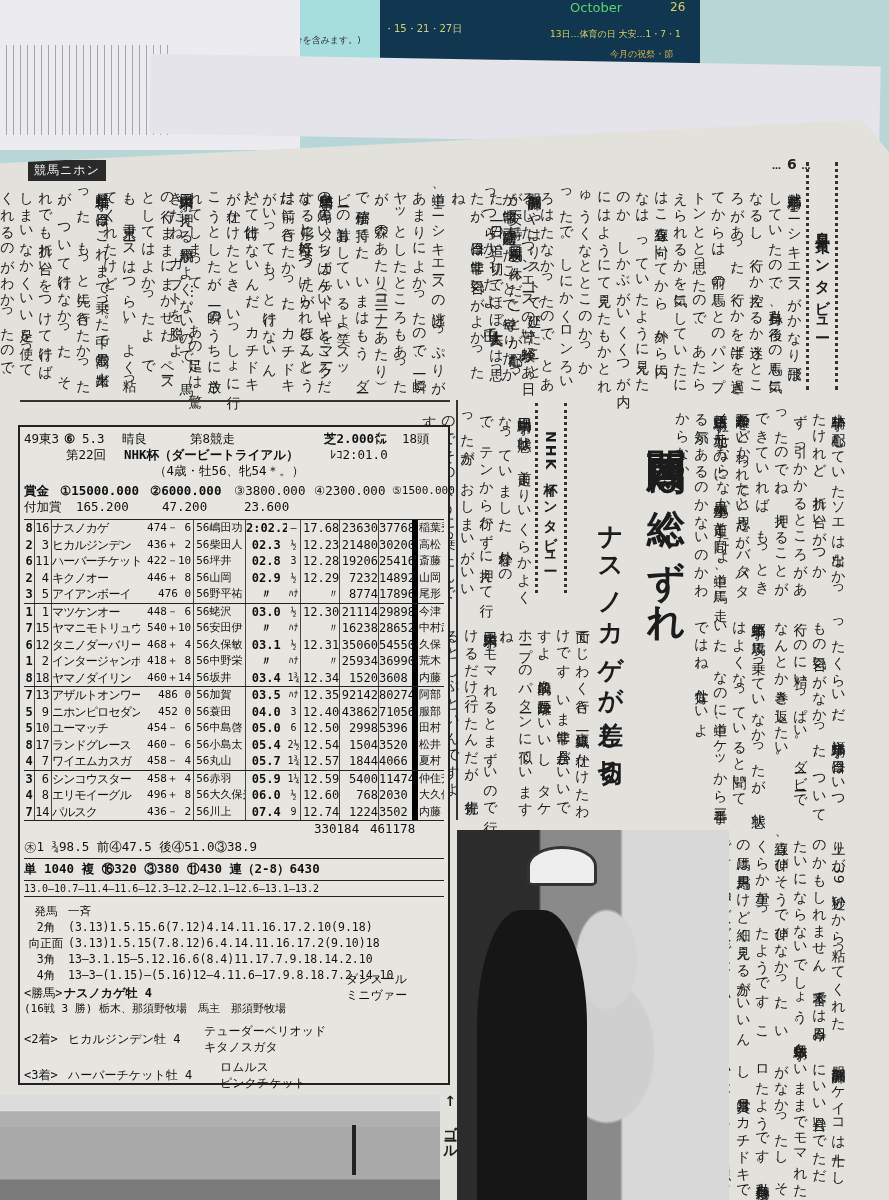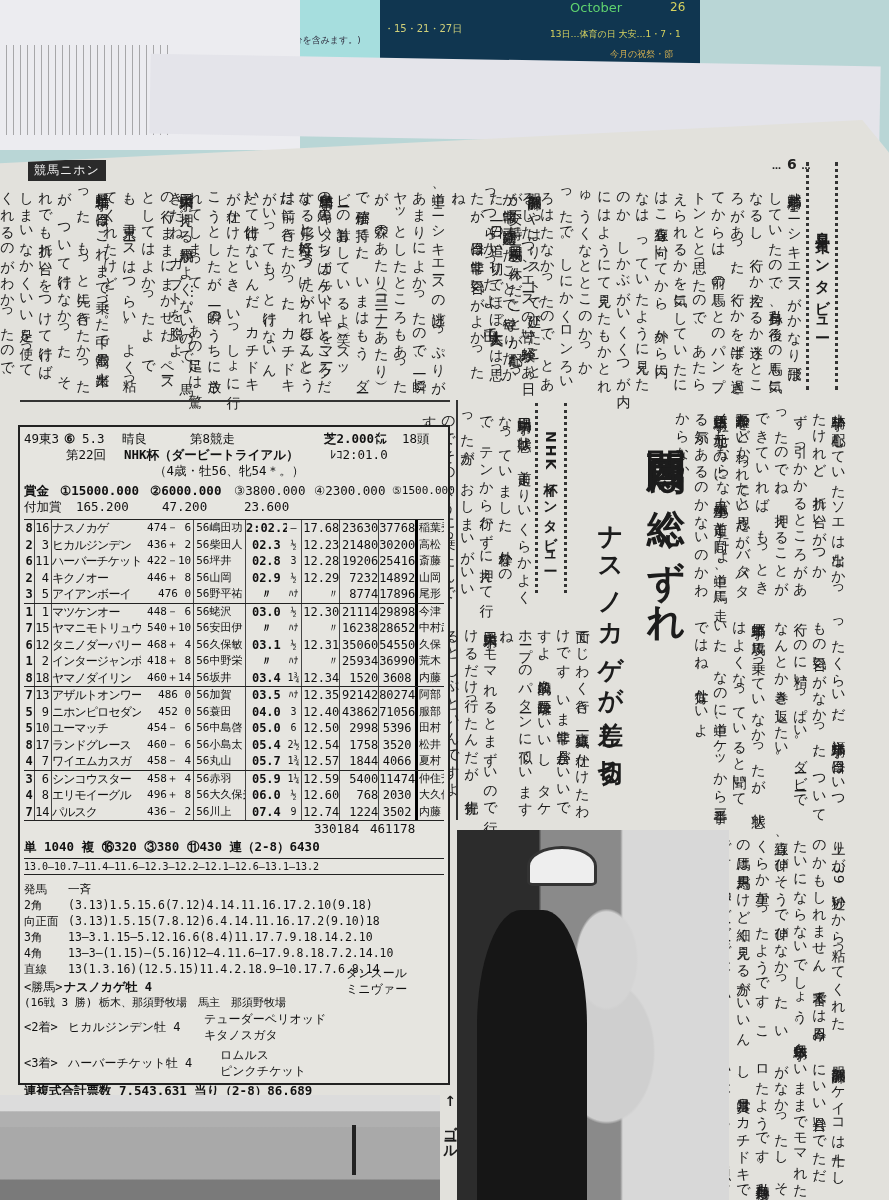--- a/index.html
+++ b/index.html
@@ -56,24 +56,24 @@
   .row span { display:inline-block; overflow:hidden; }
   .w-bk { width:12px; text-align:center; font-weight:bold; border-right:1px solid #444; }
   .w-no { width:18px; text-align:right; border-right:1px solid #444; padding-right:2px; }
   .w-nm { width:96px; letter-spacing:-1px; }
   .w-wt { width:58px; text-align:right; border-right:1px solid #444; padding-right:2px; font-size:11px; }
   .w-jk { width:56px; font-size:11px; border-right:1px solid #444; padding-left:2px; }
   .w-tm { width:44px; text-align:center; font-weight:bold; }
   .w-mg { width:16px; text-align:center; font-size:10px; border-right:1px solid #444; }
   .w-l3 { width:42px; text-align:right; border-right:1px solid #444; }
   .w-p1 { width:42px; text-align:right; border-right:1px solid #444; }
-  .w-p2 { width:42px; text-align:center; border-right:3px solid #000000; }
+  .w-p2 { width:42px; text-align:left; border-right:6px solid #000000; }
   .w-tr { width:28px; font-size:11px; padding-left:1px; }
   .sect { border-bottom:1px solid #222; padding:2px 0; }
-  .pos-row { display:flex; height:16px; line-height:16px; white-space:nowrap; font-size:11.5px; }
+  .pos-row { display:flex; height:16px; line-height:16px; white-space:nowrap; font-size:11.5px;text-align:center; }
   .pos-row .lb { width:44px; }
   .ped { position:relative; height:32px; font-size:12px; white-space:nowrap; }
 
   
   .photo-jockey { position:absolute; left:457px; top:710px; width:272px; height:370px;
      background: radial-gradient(ellipse at 55% 35%, #d4d4d4 0 14%, transparent 15%),
                  radial-gradient(ellipse at 55% 60%, #cfcfcf 0 22%, transparent 23%),
                  linear-gradient(90deg, #2c2c2c 0 30%, #8a8a8a 31% 60%, #d8d8d8 61% 100%);
      filter: grayscale(1); }
   .photo-jockey .horse { position:absolute; left:20px; top:80px; width:110px; height:290px; background:#161616; border-radius:40% 40% 0 0; }
@@ -345,21 +345,21 @@
             </div>
             <div class="row">
               <span class="w-bk">8</span>
               <span class="w-no">17</span>
               <span class="w-nm">ランドグレース</span>
               <span class="w-wt">460－ 6</span>
               <span class="w-jk">56小島太</span>
               <span class="w-tm">05.4</span>
               <span class="w-mg">2½</span>
               <span class="w-l3">12.54</span>
-              <span class="w-p1">1758</span>
+              <span class="w-p1">1504</span>
               <span class="w-p2">3520</span>
               <span class="w-tr">松井</span>
             </div>
             <div class="row">
               <span class="w-bk">4</span>
               <span class="w-no">7</span>
               <span class="w-nm">ワイエムカスガ</span>
               <span class="w-wt">458－ 4</span>
               <span class="w-jk">56丸山</span>
               <span class="w-tm">05.7</span>
@@ -410,20 +410,21 @@
               <span class="w-p2">3502</span>
               <span class="w-tr">内藤</span>
             </div>
           </div>
         </div>
 
       <div class="r-line">
         <span class="c" style="left:290px">330184</span>
         <span class="c" style="left:346px">461178</span>
       </div>
+      <div class="sect">㊍1 ¾98.5 前④47.5 後④51.0③38.9</div>
       <div class="sect bold">単 1040  複 ⑯320 ③380 ⑪430  連（2-8）6430</div>
       <div class="sect" style="font-size:10px">13.0―10.7―11.4―11.6―12.3―12.2―12.1―12.6―13.1―13.2</div>
       <div id="positions" style="padding-top:6px">
           <div class="pos-row">
             <span class="lb">発馬</span>
             <span>一斉</span>
           </div>
           <div class="pos-row">
             <span class="lb">2角</span>
             <span>(3.13)1.5.15.6(7.12)4.14.11.16.17.2.10(9.18)</span>
@@ -433,34 +434,30 @@
             <span>(3.13)1.5.15(7.8.12)6.4.14.11.16.17.2(9.10)18</span>
           </div>
           <div class="pos-row">
             <span class="lb">3角</span>
             <span>13―3.1.15―5.12.16.6(8.4)11.17.7.9.18.14.2.10</span>
           </div>
           <div class="pos-row">
             <span class="lb">4角</span>
             <span>13―3―(1.15)―(5.16)12―4.11.6―17.9.8.18.7.2.14.10</span>
           </div>
-          <div class="pos-row">
-            <span class="lb">直線</span>
-            <span>13(1.3.16)(12.5.15)11.4.2.18.9―10.17.7.6.8.14</span>
-          </div>
         </div>
 
       <div class="ped" style="margin-top:2px">
         <span style="position:absolute;left:0;top:0">&lt;勝馬&gt;</span>
         <span style="position:absolute;left:40px;top:0;font-weight:bold">ナスノカゲ牡 4</span>
         <span style="position:absolute;left:0;top:16px;font-size:11px">(16戦 3 勝) 栃木、那須野牧場　馬主　那須野牧場</span>
         <span style="position:absolute;left:322px;top:-14px">ダンスール</span>
         <span style="position:absolute;left:322px;top:2px">ミニヴァー</span>
       </div>
-      <div class="ped" style="">
+      <div class="ped" style="margin-top:6px">
         <span style="position:absolute;left:0;top:8px">&lt;2着&gt;</span>
         <span style="position:absolute;left:44px;top:8px">ヒカルジンデン牡 4</span>
         <span style="position:absolute;left:180px;top:0">テューダーペリオッド</span>
         <span style="position:absolute;left:180px;top:16px">キタノスガタ</span>
       </div>
       <div class="ped" style="margin-top:4px">
         <span style="position:absolute;left:0;top:8px">&lt;3着&gt;</span>
         <span style="position:absolute;left:44px;top:8px">ハーバーチケット牡 4</span>
         <span style="position:absolute;left:196px;top:0">ロムルス</span>
         <span style="position:absolute;left:196px;top:16px">ピンクチケット</span>

